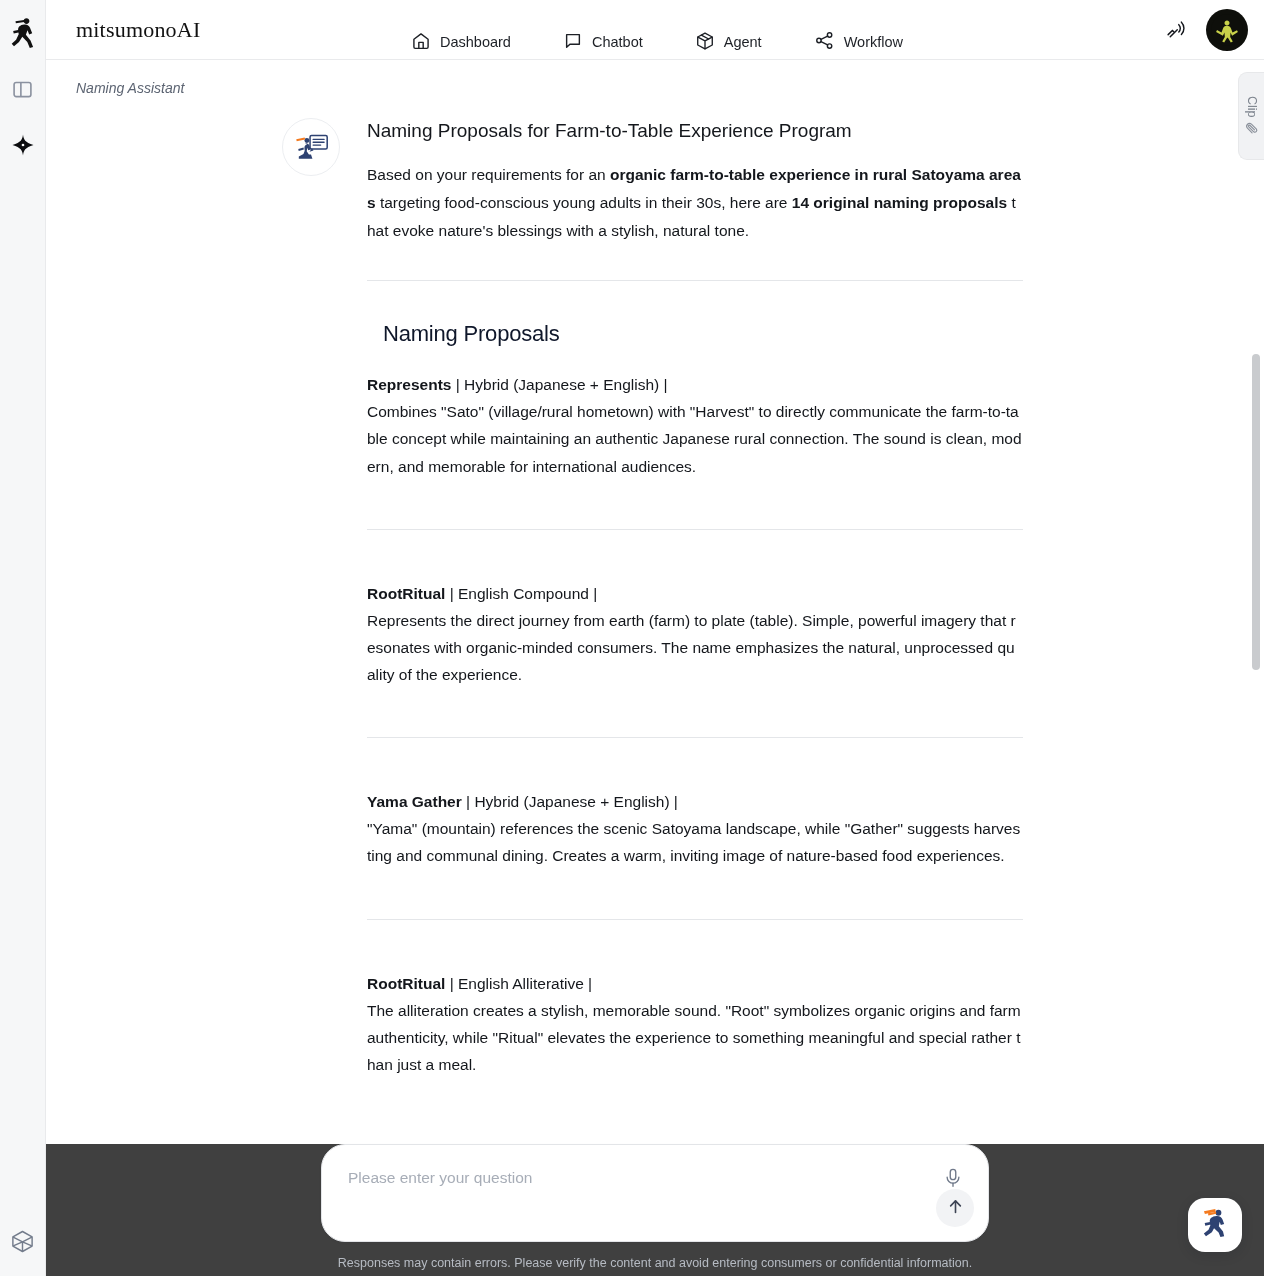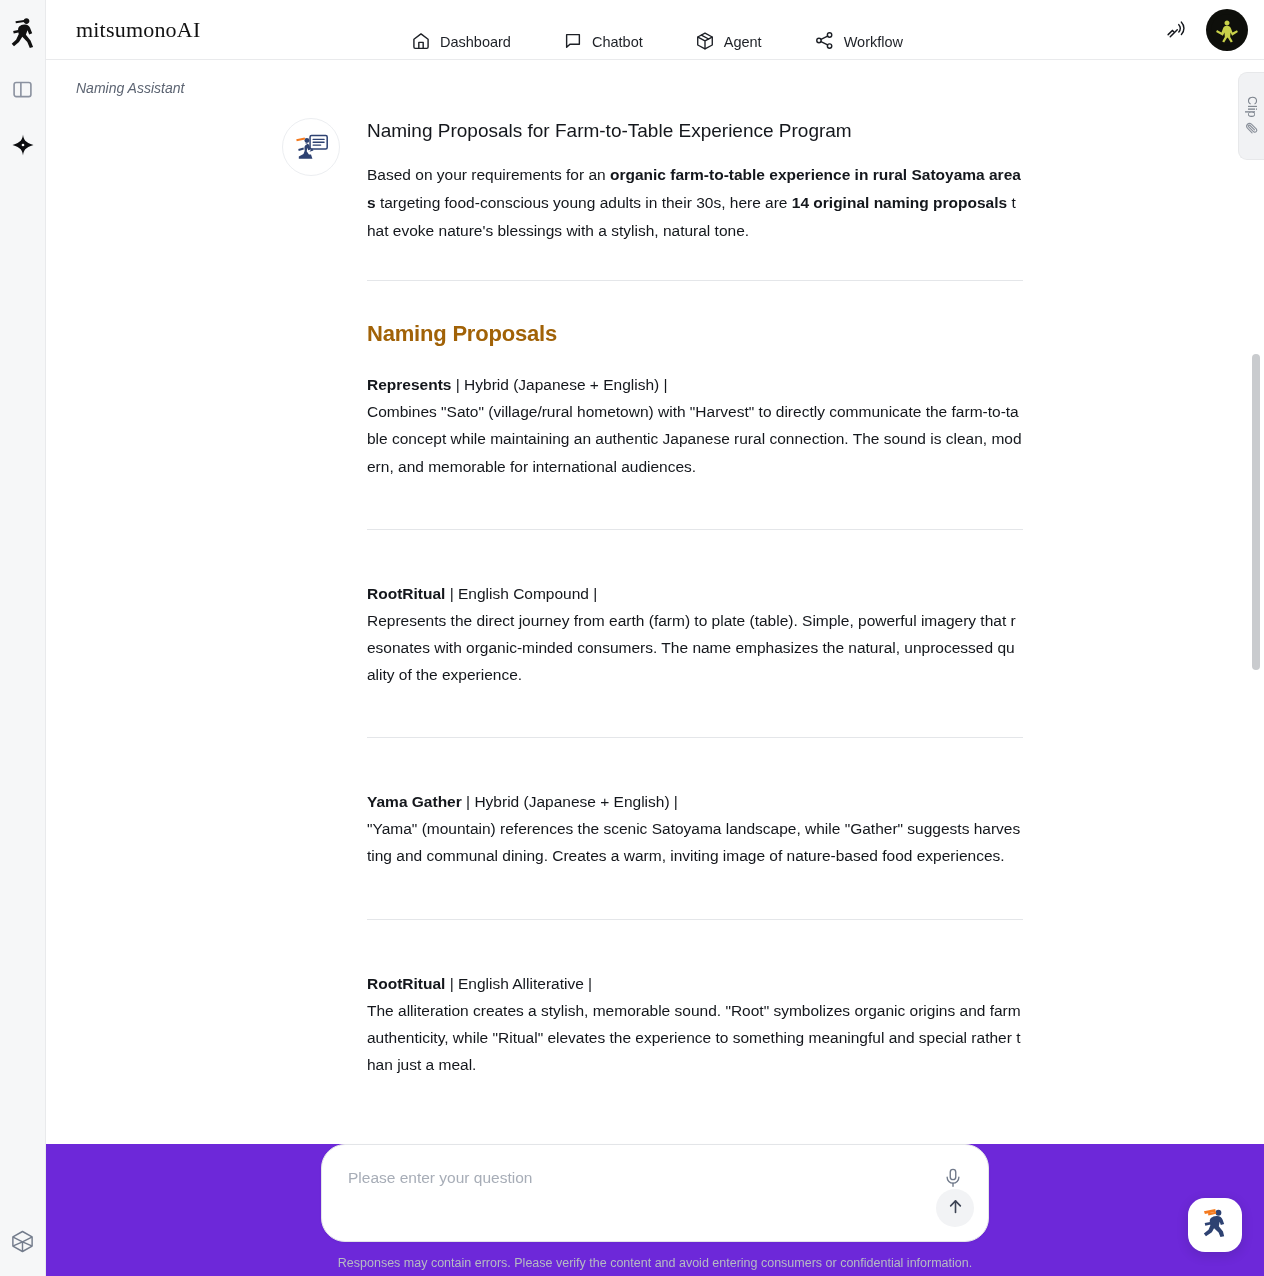--- a/index.html
+++ b/index.html
@@ -83,33 +83,33 @@
 
   .m-title { font-size: 19px; color: #14171c; line-height: 1.55; margin-bottom: 16px; }
   .m-para {
     font-size: 15.5px; color: #14171c; line-height: 1.78;
     word-break: break-all;
   }
   .m-para b { font-weight: 700; }
 
   .hr { height: 1px; background: #e4e6e9; margin: 36px 0 40px 0; }
 
-  .sec-h { font-size: 22px; font-weight: 700; color: #a16207; margin-bottom: 24px; letter-spacing: -.2px; }
+  .sec-h { font-size: 22px; font-weight: 400; color: #0f172a; margin-bottom: 24px; letter-spacing: -.2px; margin-left: 16px; }
 
   .prop { font-size: 15.5px; color: #14171c; line-height: 1.75; word-break: break-all; }
   .prop .pname { font-weight: 700; }
   .prop .pmeta { font-weight: 400; }
   .prop .pdesc { display: block; }
 
   .hr2 { height: 1px; background: #e4e6e9; margin: 49px 0 50px 0; }
 
   
   .composer-zone {
     position: absolute; left: 0; bottom: 0; width: 1218px;
-    background: #6d28d9; padding-bottom: 6px;
+    background: #404040; padding-bottom: 6px;
   }
   .composer {
     position: relative;
     width: 668px; margin: 0 auto;
     height: 98px;
     border: 1px solid #e3e5e8; border-radius: 24px;
     background: #fff;
     box-shadow: 0 1px 3px rgba(16,24,40,.04);
   }
   .composer-input {

